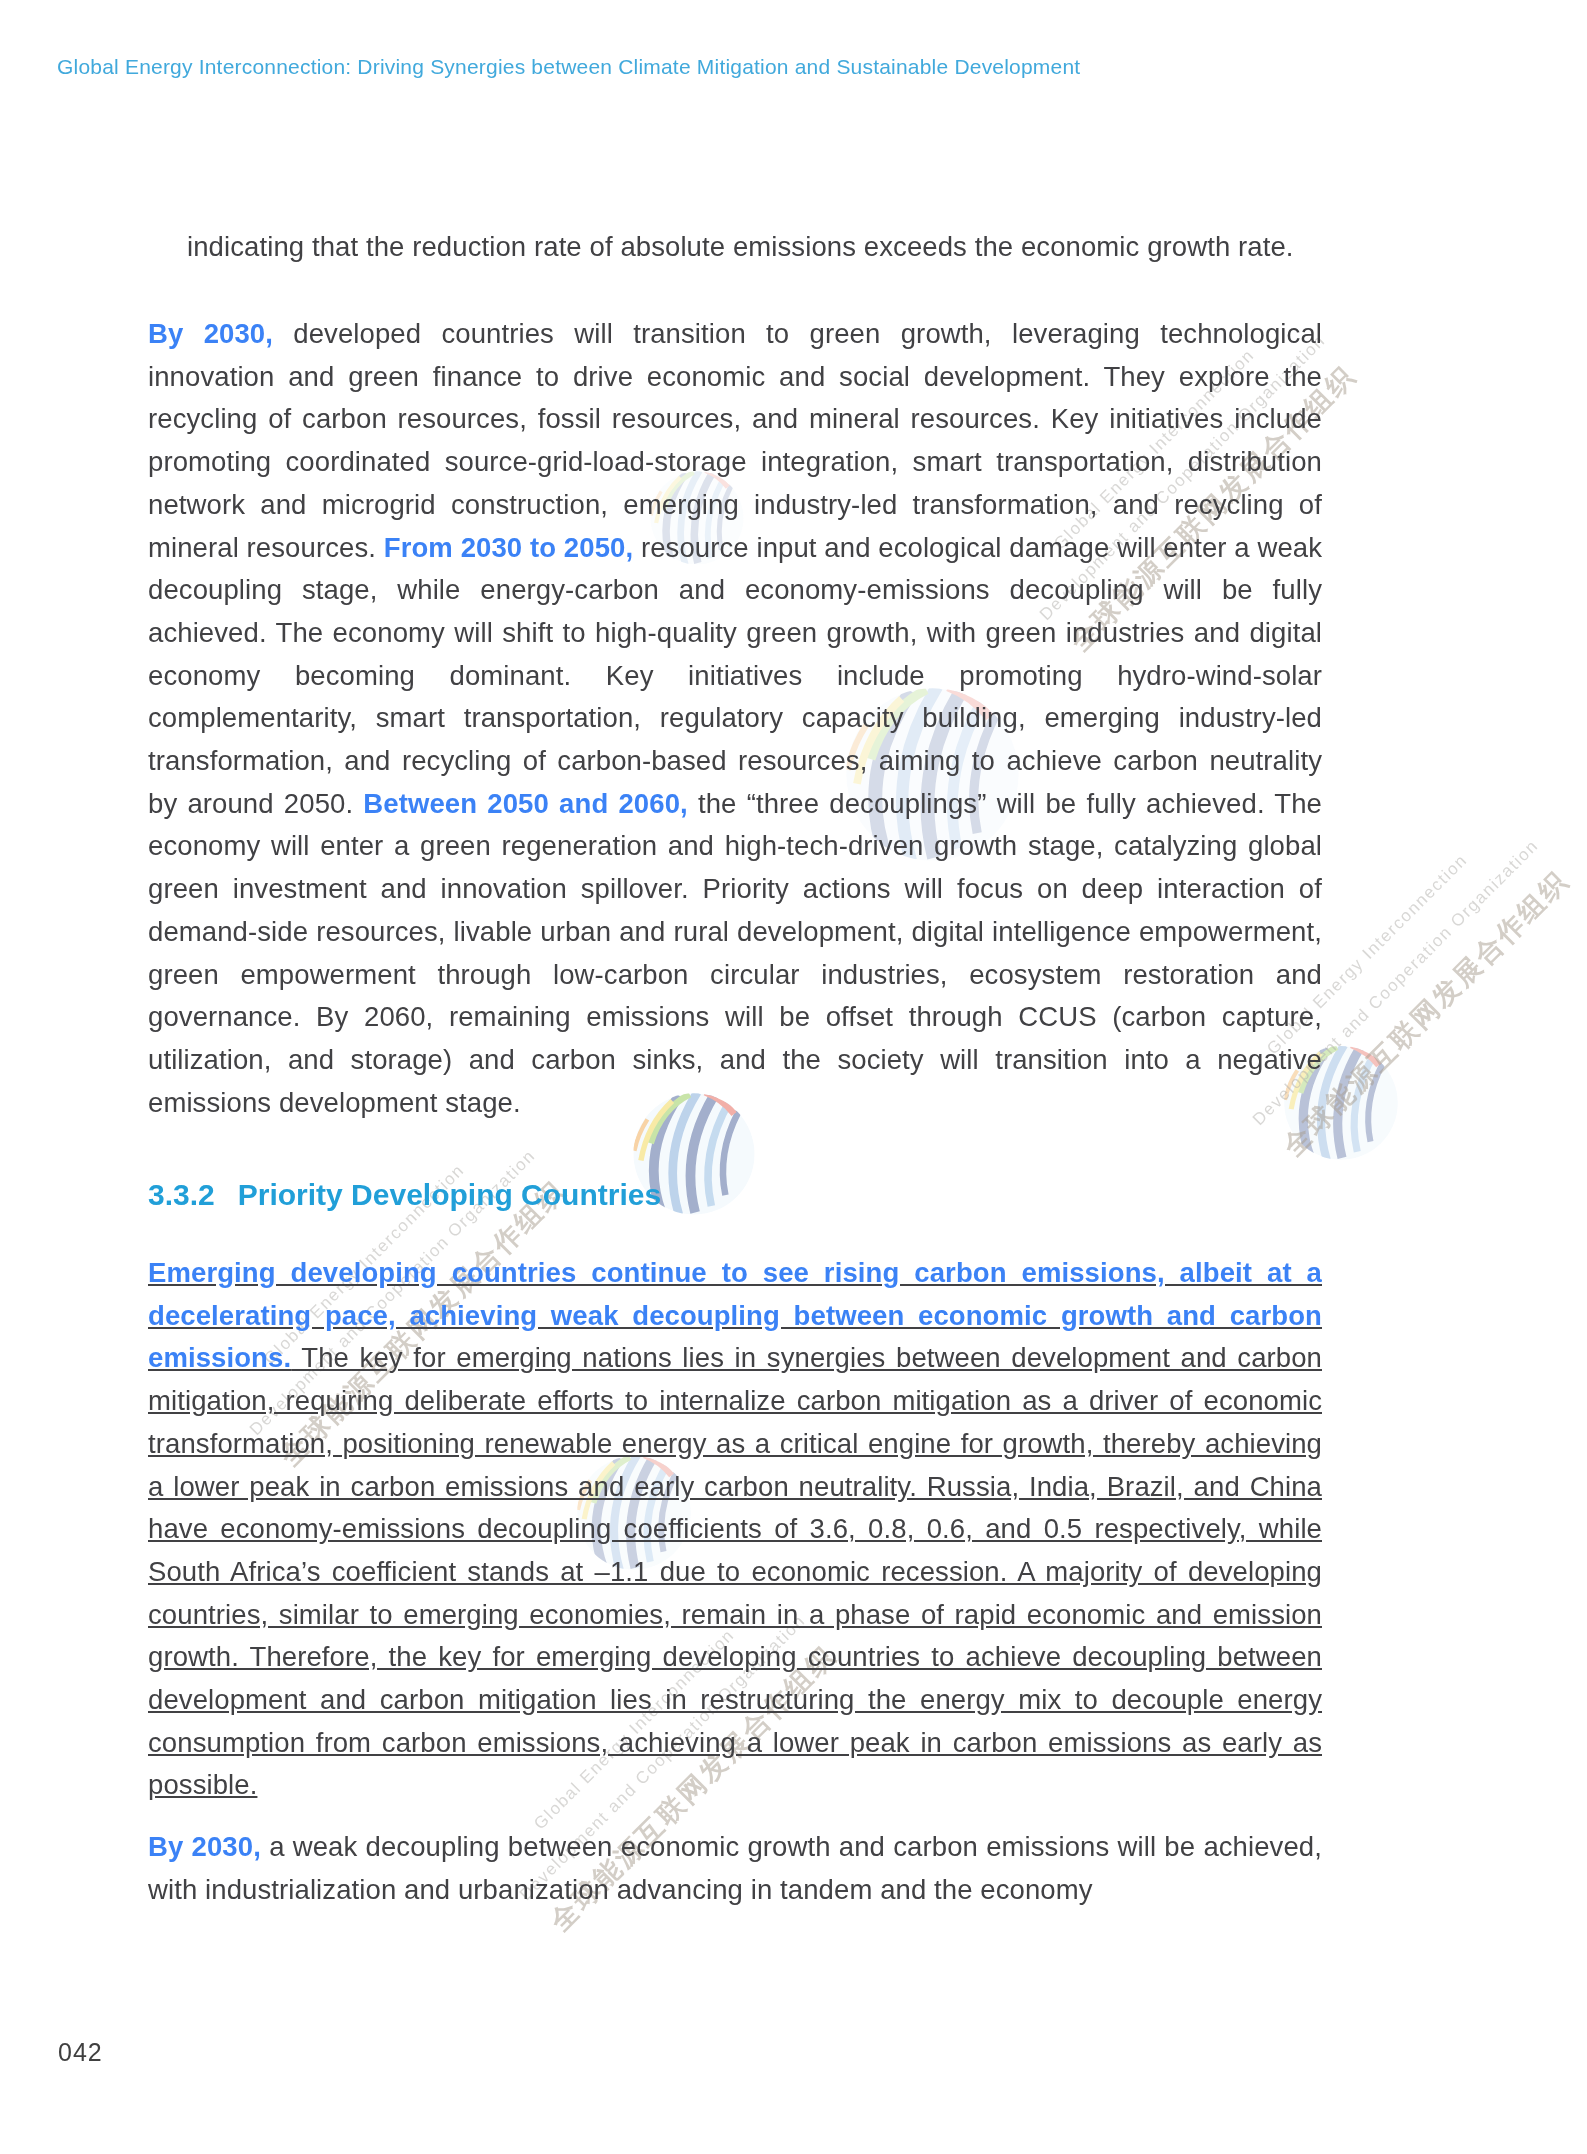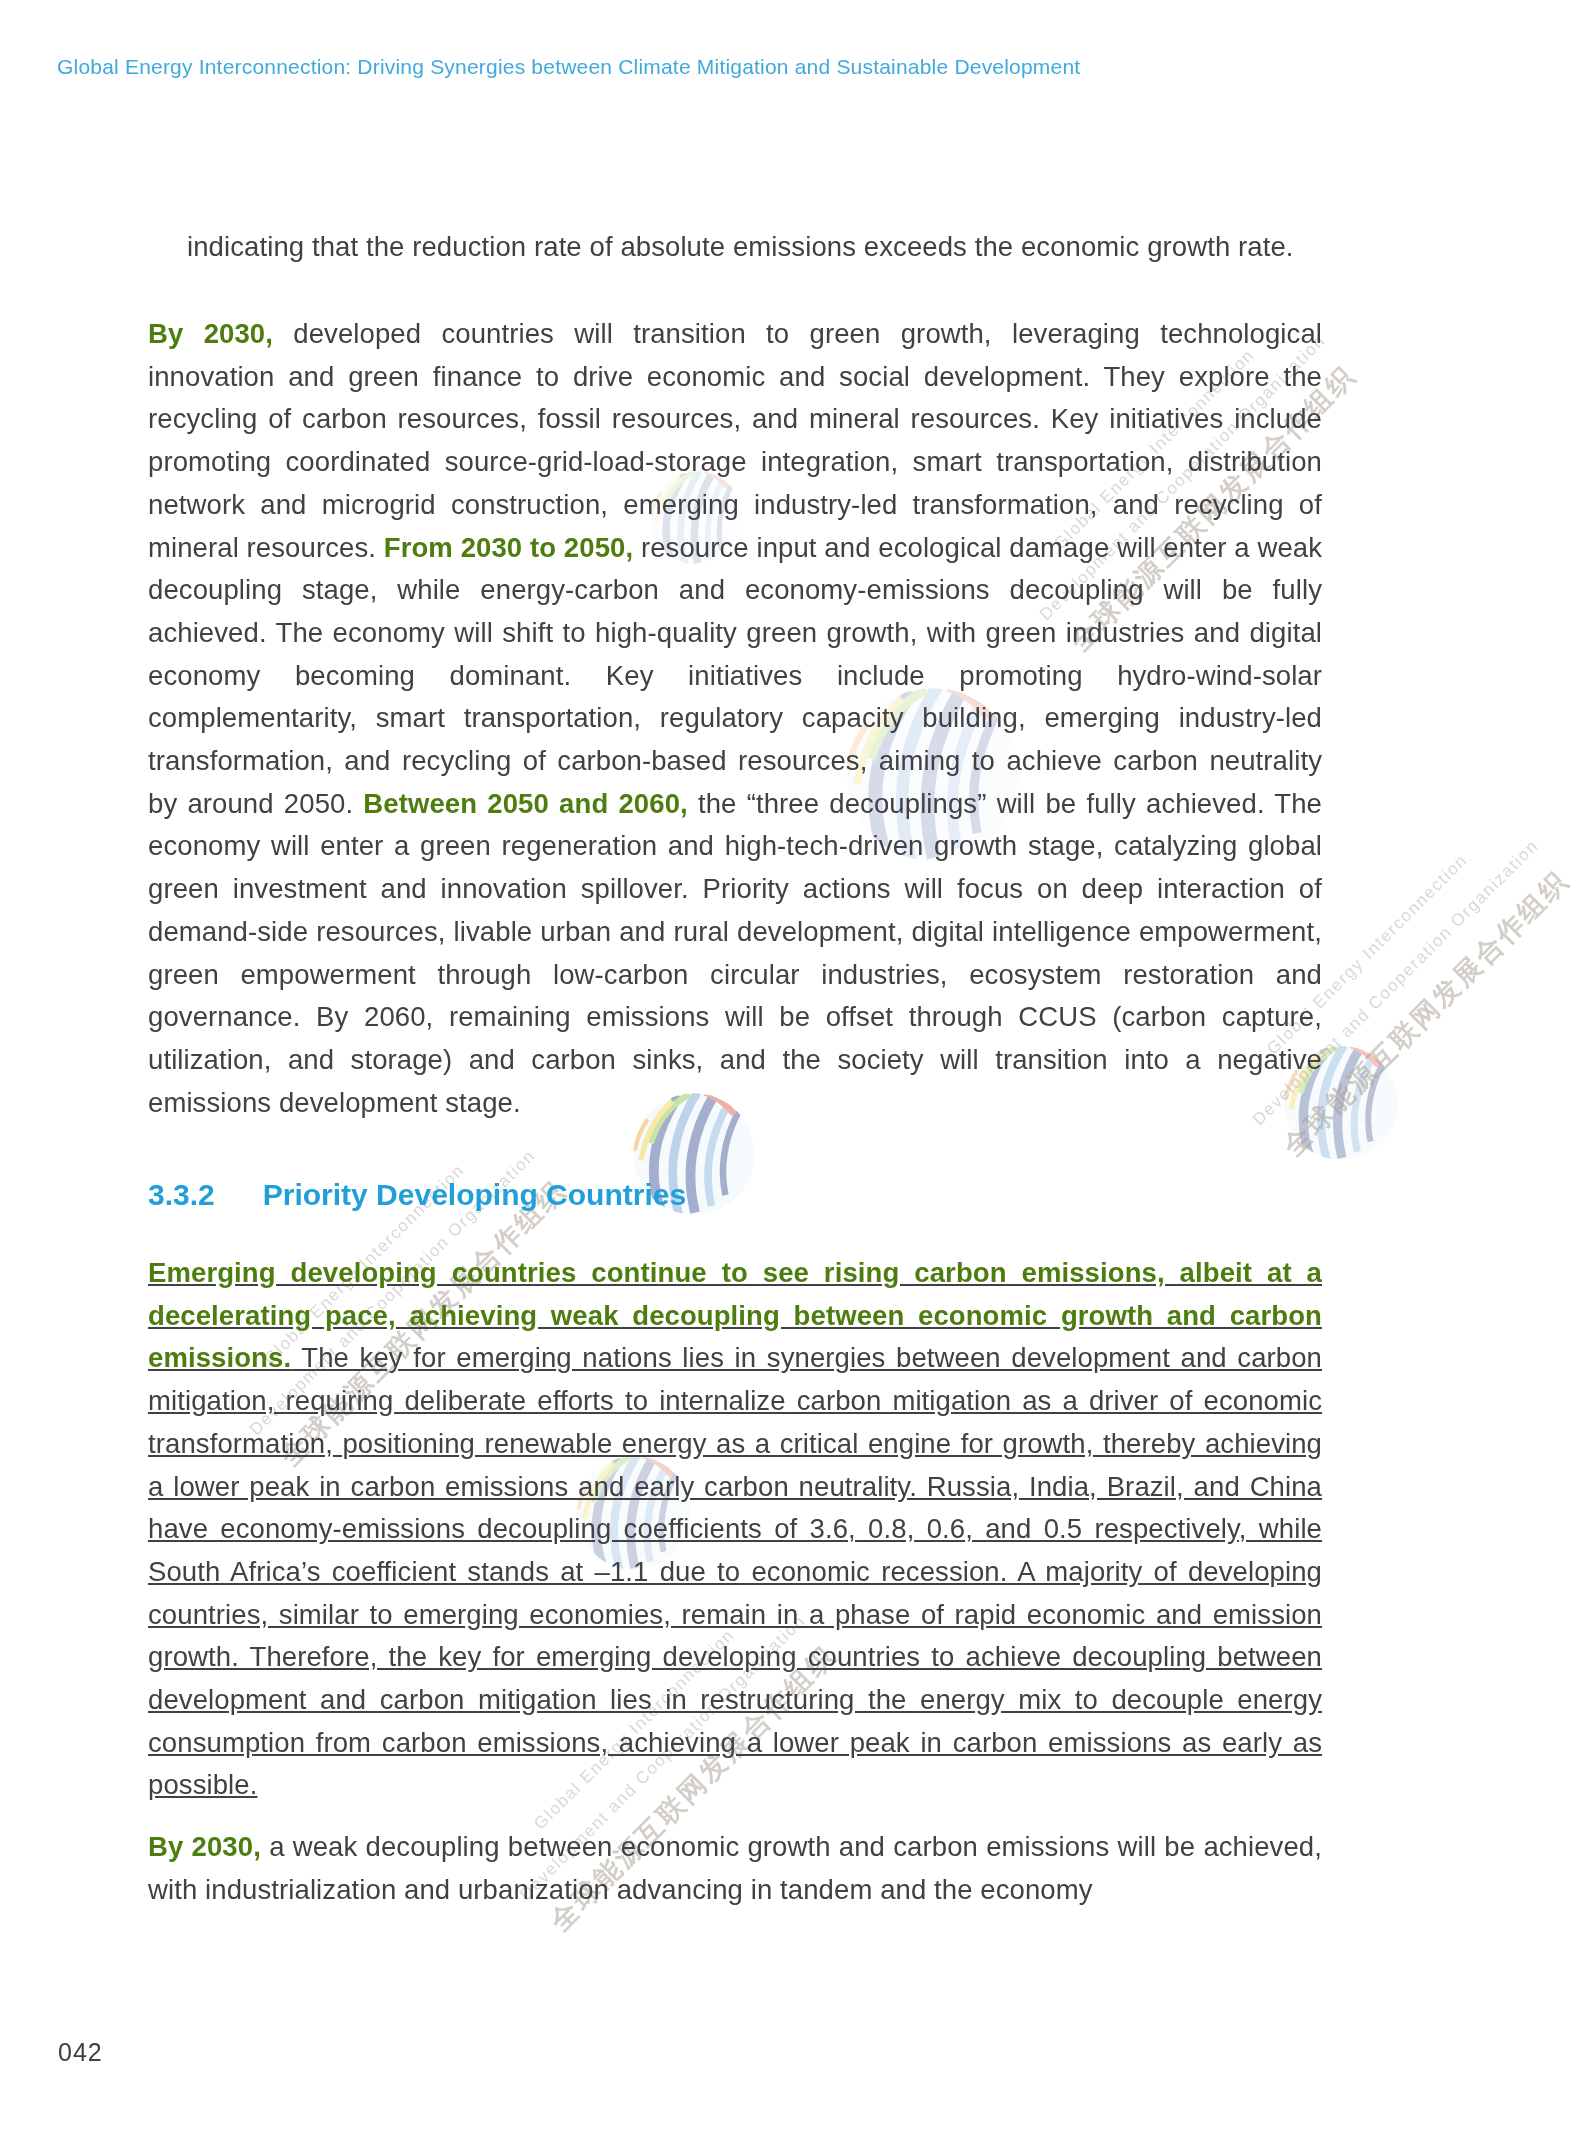--- a/index.html
+++ b/index.html
@@ -20,28 +20,28 @@
   .body-text {
     position:absolute; left:148px; width:1174px;
     font-size:27.5px; line-height:42.7px;
     text-align:justify; color:#414144;
     letter-spacing:0.1px;
   }
   .p1 { top:226px;margin-left:39px; }
   .p2 { top:313px; }
   .p3 { top:1252px;text-decoration:underline; }
   .p4 { top:1826px; }
-  .accent-bold { color:#4d7c0f; font-weight:bold; }
+  .accent-bold { color:#3b82f6; font-weight:bold; }
   
   .section-heading {
     position:absolute; left:148px; top:1178px;
     font-size:30px; font-weight:bold; color:#219fd8;
     white-space:nowrap; z-index:2;
   }
-  .section-heading .sec-num { margin-right:48px; }
+  .section-heading .sec-num { margin-right:23px; }
   
   .page-number {
     position:absolute; left:58px; top:2038px;
     font-size:25px; color:#404040; letter-spacing:1px;text-align:right;
   }
   
   .wm {
     position:absolute; z-index:0;
     transform:translate(-50%,-50%) rotate(-45deg);
     text-align:center; opacity:0.5; pointer-events:none;

